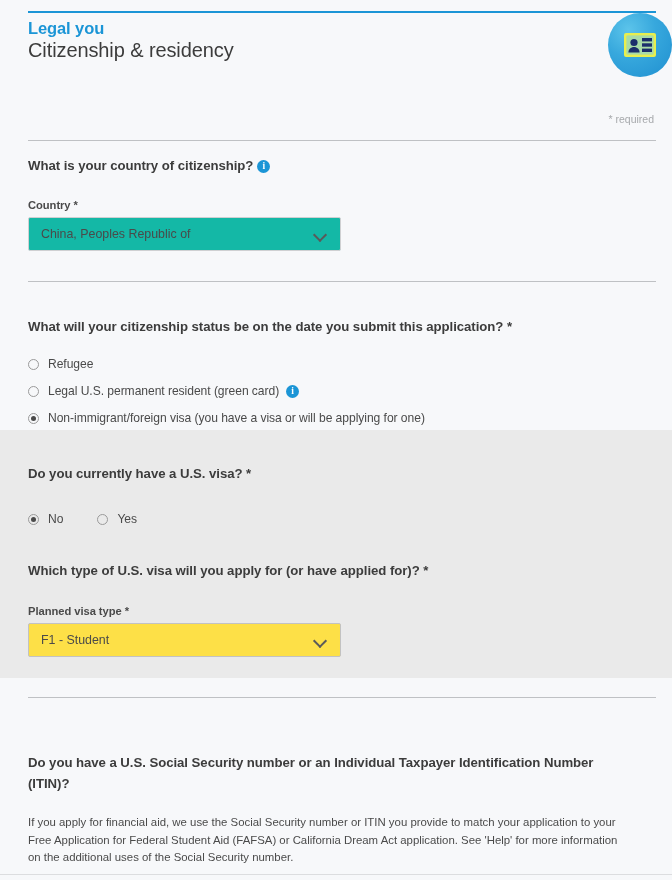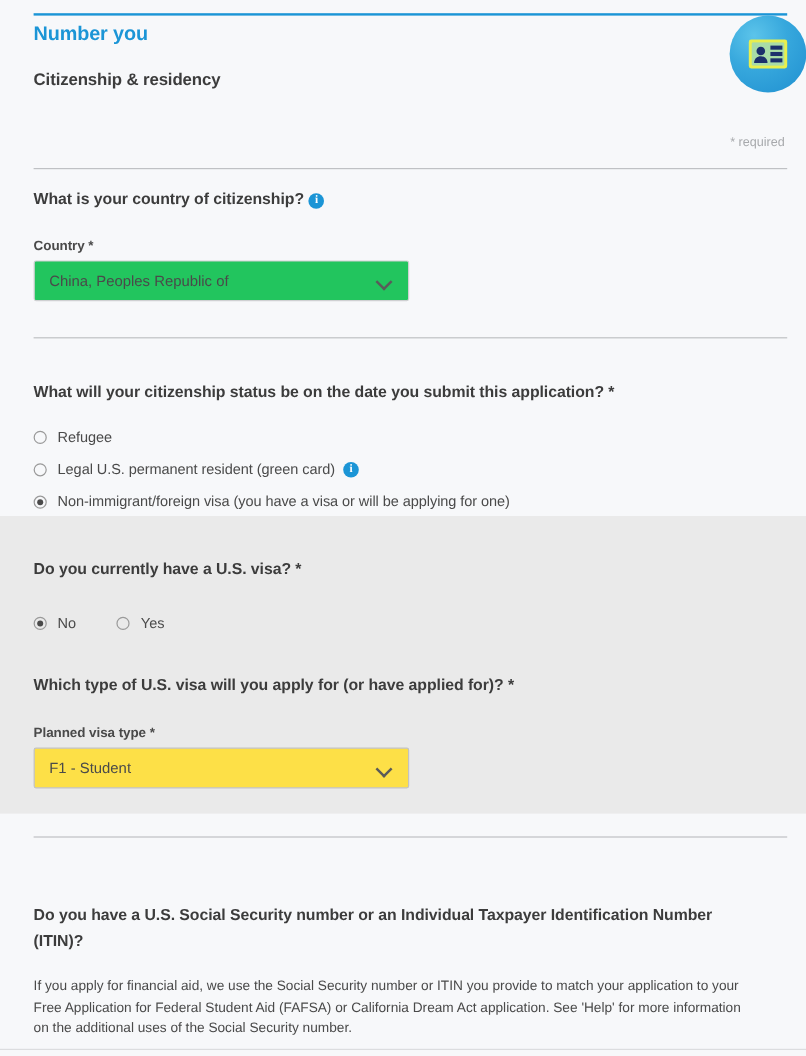--- a/index.html
+++ b/index.html
@@ -45,24 +45,24 @@
   }
   .eyebrow {
     color: #1b95d6;
     font-size: 16.5px;
     font-weight: bold;
     line-height: 20px;
     letter-spacing: -0.1px;
   }
   .section-title {
     color: #3c3c3c;
-    font-size: 14px;
-    font-weight: bold;
+    font-size: 20px;
+    font-weight: normal;
     line-height: 22px;
-    margin-top: 17px;
+    margin-top: 1px;
     letter-spacing: -0.1px;
   }
 
   .badge {
     position: absolute;
     right: 0px;
     top: 13px;
     width: 64px;
     height: 64px;
     border-radius: 50%;
@@ -132,21 +132,21 @@
     margin-bottom: 6px;
     letter-spacing: -0.05px;
   }
 
   .select-wrap {
     position: relative;
     width: 313px;
     height: 34px;
     border: 1px solid #cfd0d2;
     border-radius: 2px;
-    background: #22c55e;
+    background: #14b8a6;
     cursor: pointer;
   }
   .select-wrap.dark { background: #fde047; border-color: #c2c2c2; }
   .select-value {
     position: absolute;
     left: 12px;
     top: 0;
     line-height: 32px;
     font-size: 12.4px;
     color: #4a4a4a;
@@ -222,21 +222,21 @@
 </head>
 <body>
 
 <div class="page">
 
   <div class="gray-band"></div>
 
   <div class="header">
     <div class="top-rule"></div>
     <div class="header-inner">
-      <div class="eyebrow">Number you</div>
+      <div class="eyebrow">Legal you</div>
       <div class="section-title">Citizenship &amp; residency</div>
     </div>
     <div class="badge">
       <svg width="64" height="64" viewBox="0 0 64 64">
         <rect x="16" y="20" width="32" height="24" rx="2" fill="#e8ef4e"></rect>
         <rect x="18.5" y="22.5" width="27" height="19" rx="1" fill="#b9e08a"></rect>
         <rect x="18.5" y="22.5" width="27" height="19" rx="1" fill="#9ad8c0" opacity="0.55"></rect>
         <circle cx="26" cy="29.5" r="3.6" fill="#1b2f6b"></circle>
         <path d="M20.4 39.5c0-3.4 2.5-5.6 5.6-5.6s5.6 2.2 5.6 5.6z" fill="#1b2f6b"></path>
         <rect x="34" y="25" width="10" height="3.4" fill="#1b2f6b"></rect>

